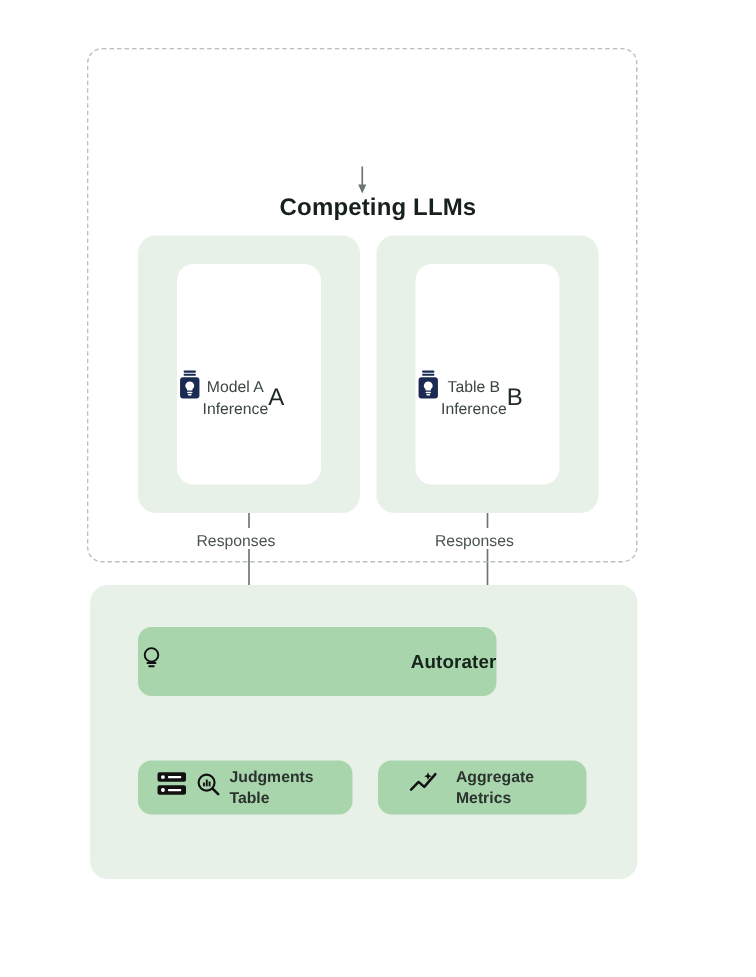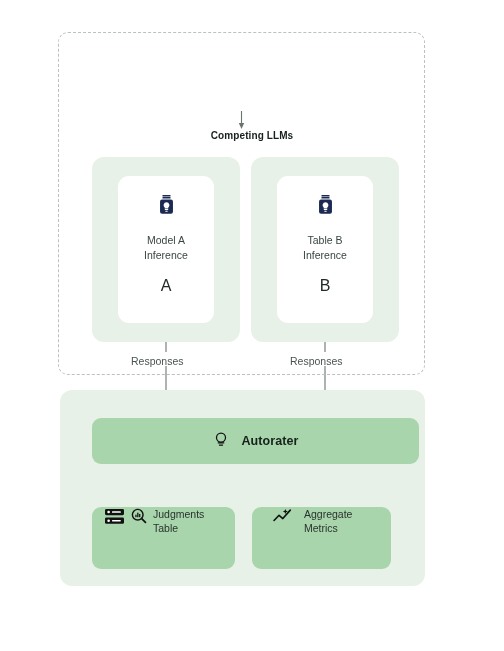--- a/index.html
+++ b/index.html
@@ -56,21 +56,21 @@
     letter-spacing: .1px;
   }
 
   
   .competing-title {
     position: absolute;
     left: 0;
     top: 130px;
     width: 504px;
     text-align: center;
-    font-size: 10px;
+    font-size: 16px;
     font-weight: 700;
     color: #17211b;
     letter-spacing: .1px;
   }
 
   
   .model-panel {
     position: absolute;
     top: 157px;
     width: 148px;
@@ -83,21 +83,21 @@
 
   .model-card {
     position: absolute;
     left: 26px;
     top: 19px;
     width: 96px;
     height: 147px;
     background: #ffffff;
     border-radius: 11px;
     display: flex;
-    flex-direction: column;
+    flex-direction: row;
     align-items: center;
     box-sizing: border-box;
     padding-top: 18px;
   }
   .model-card .m-name {
     margin-top: 14px;
     font-size: 10.5px;
     line-height: 15px;
     color: #3b4640;
     text-align: center;
@@ -128,47 +128,48 @@
     height: 196px;
     background: #e8f1e8;
     border-radius: 12px;
   }
 
   
   .autorater-bar {
     position: absolute;
     left: 92px;
     top: 418px;
-    width: 327px;
+    width: 239px;
     height: 46px;
     background: #a8d5ac;
     border-radius: 9px;
     display: flex;
     align-items: center;
-    justify-content: center;
+    justify-content: space-between;
     gap: 11px;
     box-sizing: border-box;
   }
   .autorater-bar .lbl {
     font-size: 12.5px;
     font-weight: 700;
     color: #16221a;
     letter-spacing: .1px;
   }
 
   
   .out-card {
     position: absolute;
     top: 507px;
-    height: 62px;
+    height: 36px;
     background: #a8d5ac;
     border-radius: 9px;
     display: flex;
-    align-items: flex-start;
-    box-sizing: border-box;
+    align-items: center;
+    box-sizing: border-box;
+    font-weight: bold;
   }
   .out-card.judgments {
     left: 92px;
     width: 143px;
     padding-left: 12px;
     gap: 5px;
   }
   .out-card.metrics {
     left: 252px;
     width: 139px;

